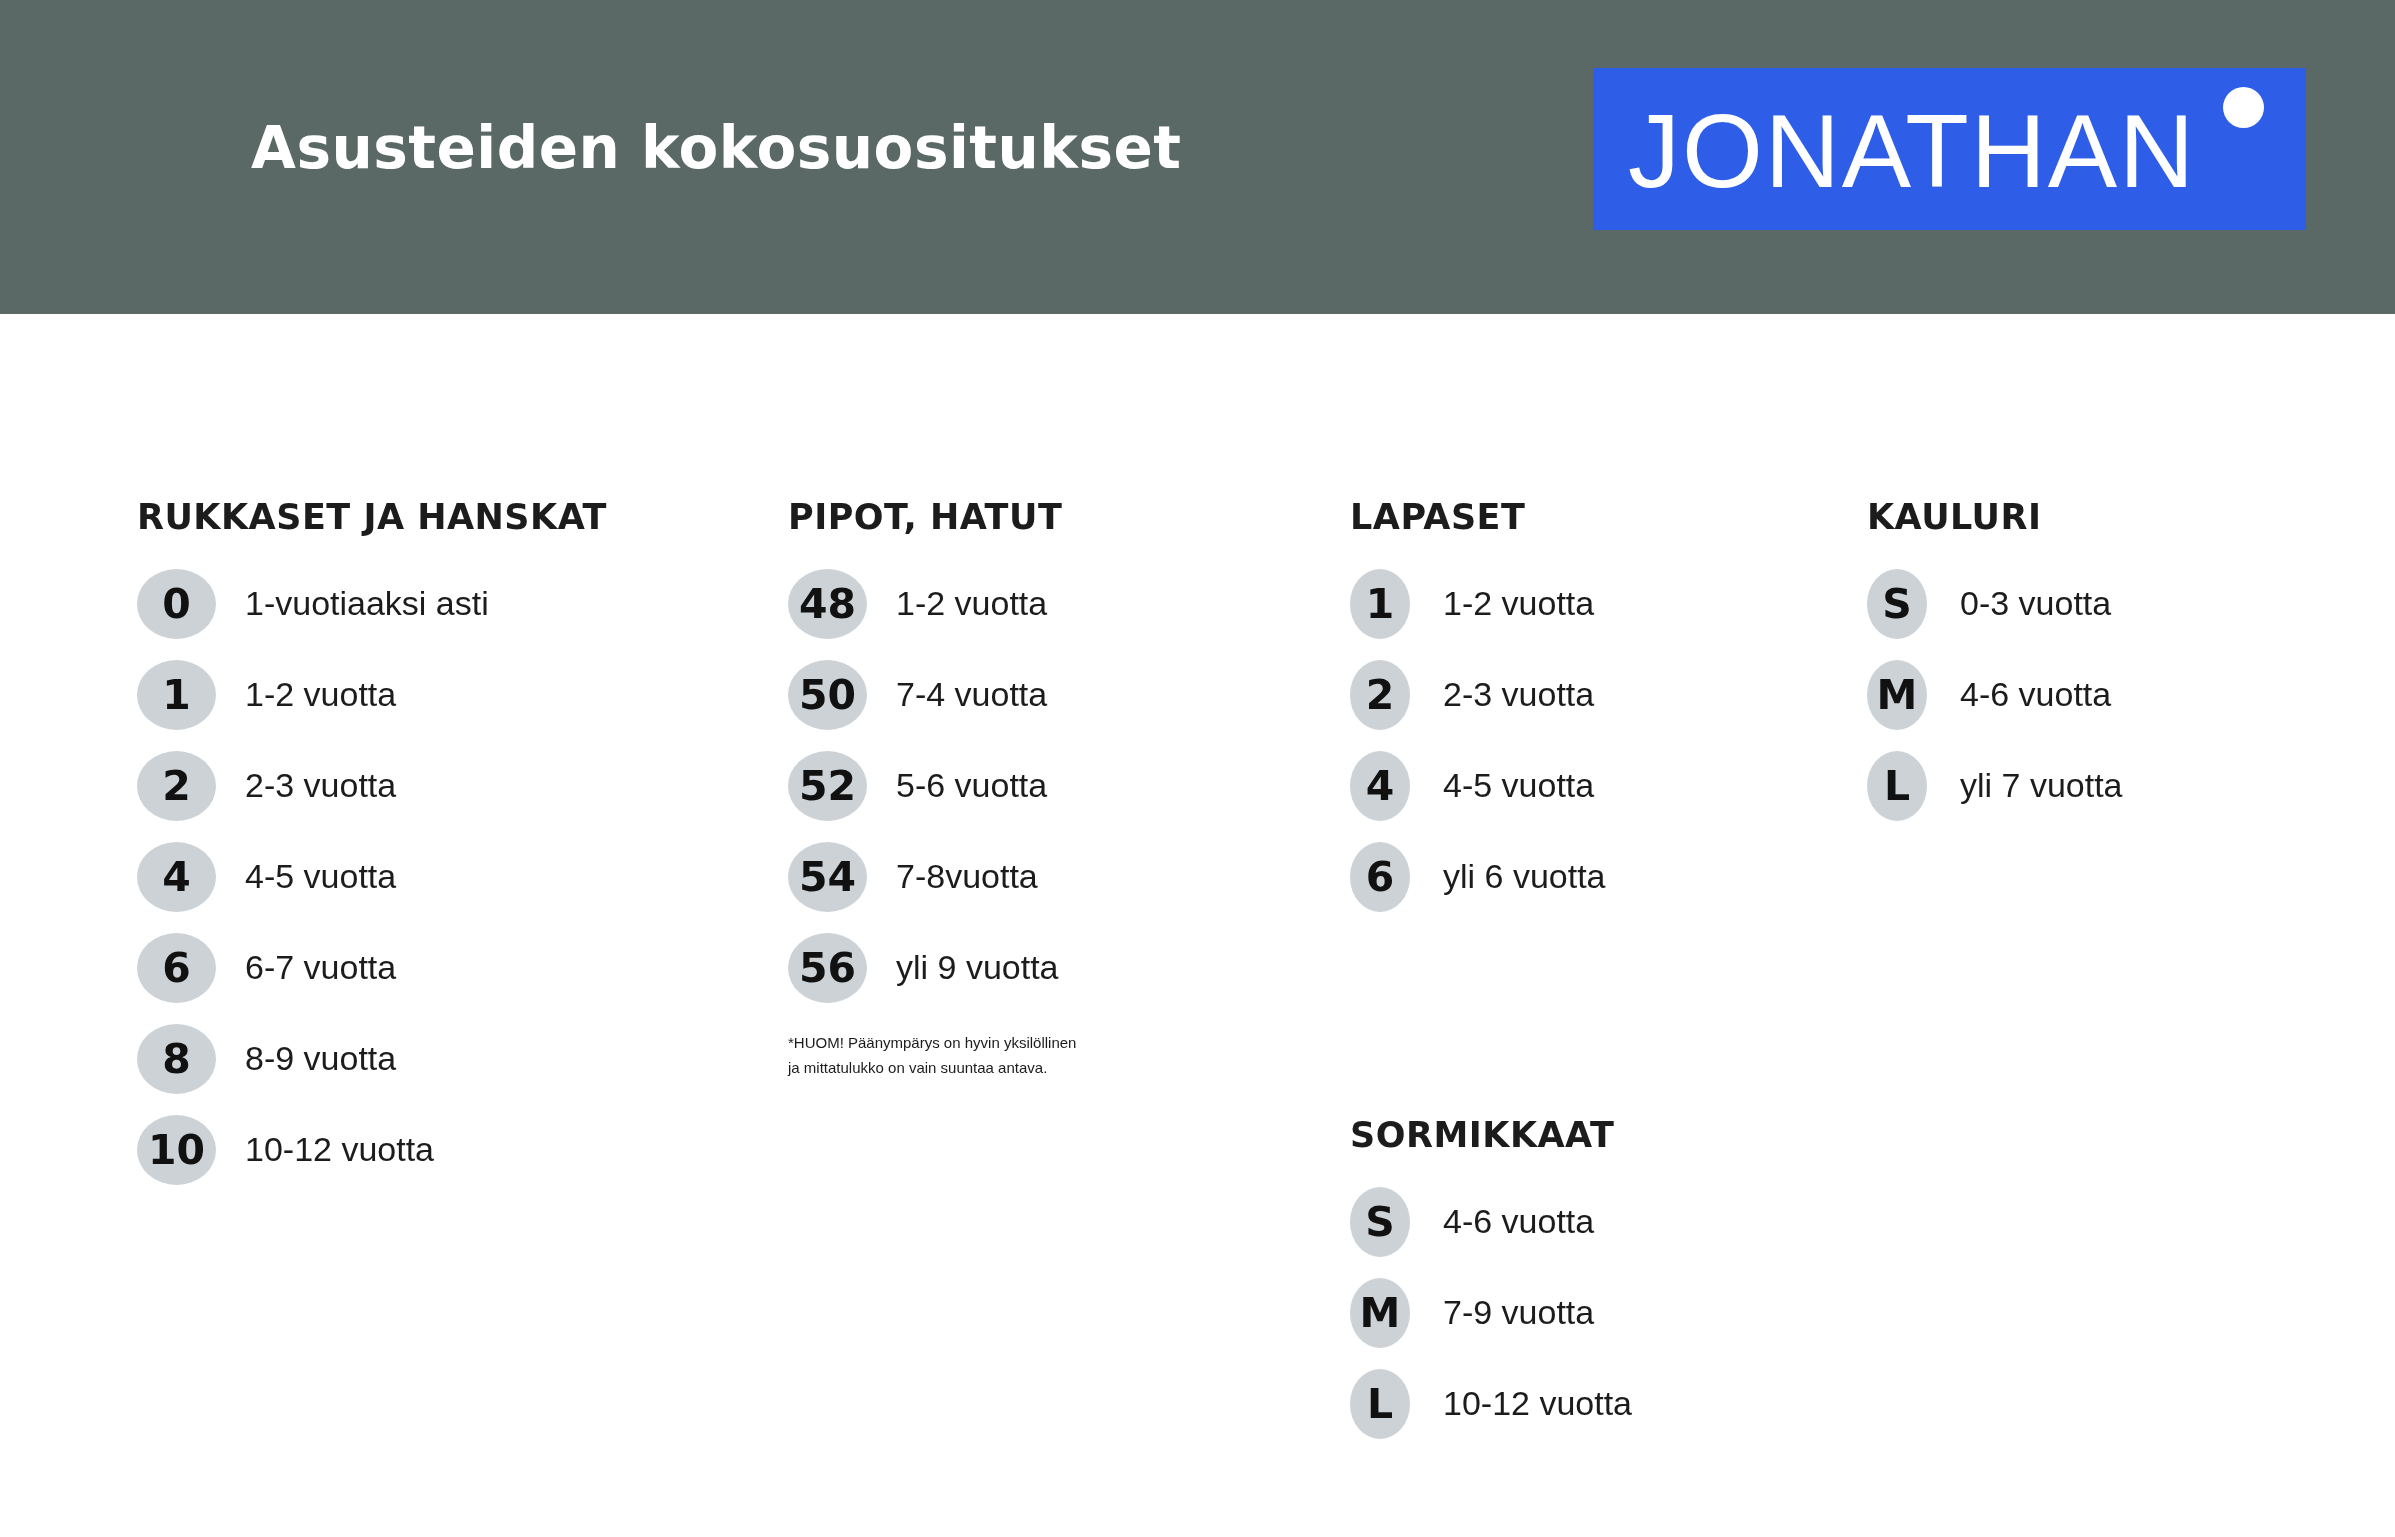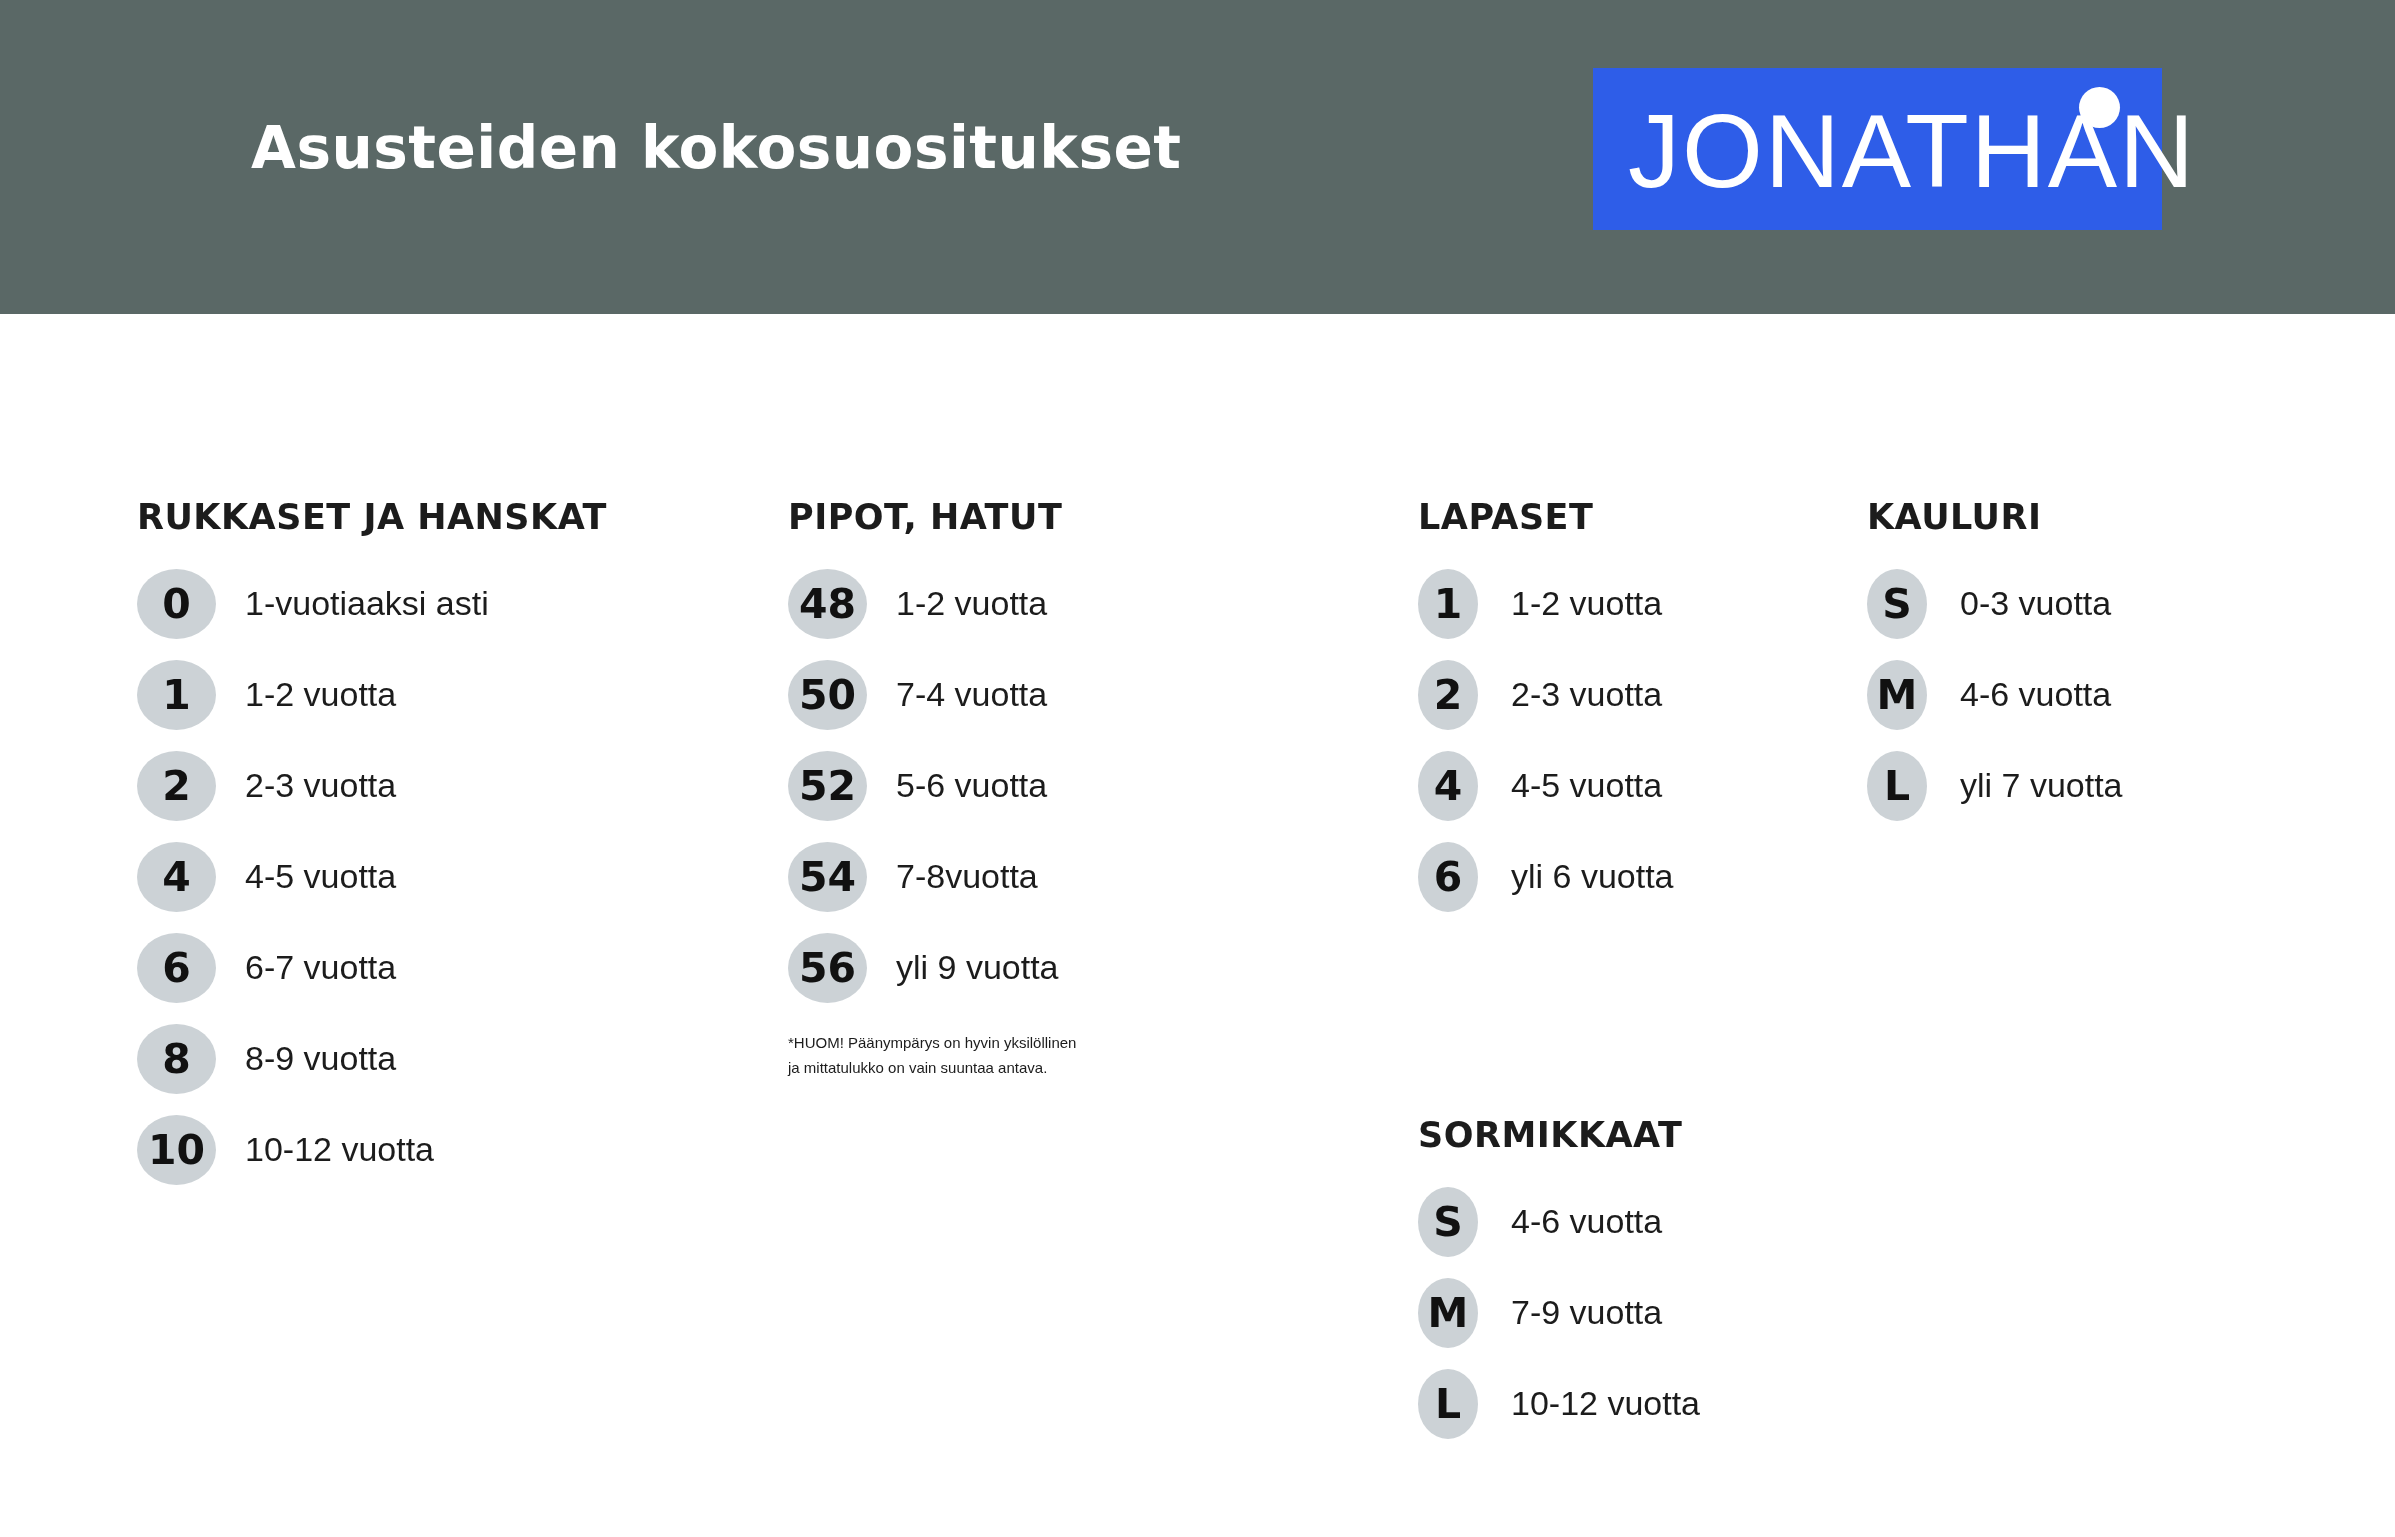--- a/index.html
+++ b/index.html
@@ -29,21 +29,21 @@
     font-size: 58px;
     font-weight: bold;
     color: #ffffff;
     letter-spacing: 0.5px;
     white-space: nowrap;
   }
   .logo-box {
     position: absolute;
     left: 1593px;
     top: 68px;
-    width: 569px;
+    width: 713px;
     height: 162px;
     background: #2e5de8;
   }
   .logo-text {
     position: absolute;
     left: 35px;
     top: 25px;
     font-size: 104px;
     font-weight: normal;
     color: #ffffff;
@@ -69,21 +69,21 @@
     background: #ffffff;
     margin-left: 6px;
   }
 
   .column {
     position: absolute;
     top: 0;
   }
   .col-1 { left: 131px; width: 579px; }
   .col-2 { left: 782px; width: 434px; }
-  .col-3 { left: 1412px; width: 415px; }
+  .col-3 { left: 1344px; width: 415px; }
   .col-4 { left: 1861px; width: 415px; }
 
   .section-title {
     font-size: 35px;
     font-weight: bold;
     color: #1c1c1c;
     letter-spacing: 0.5px;
     margin: 0 0 21px 0;
     white-space: nowrap;
   }

